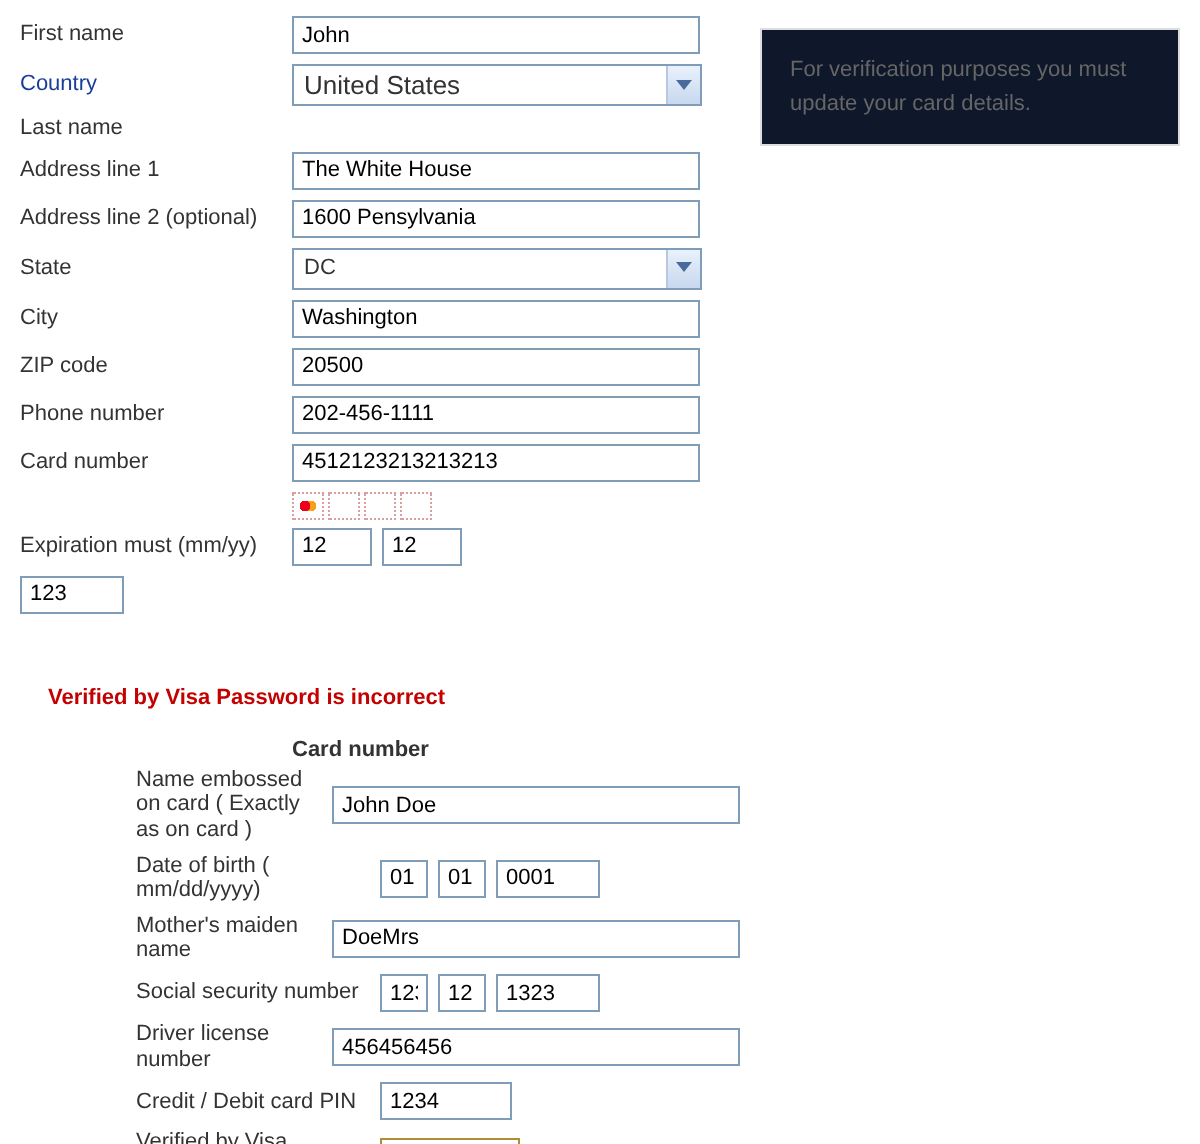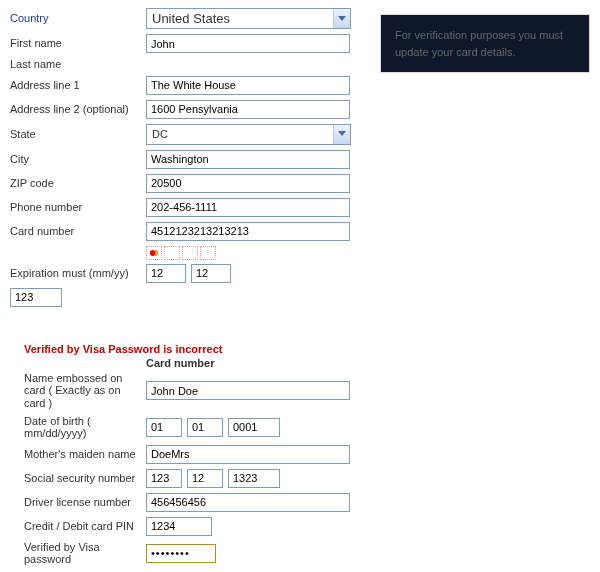--- a/index.html
+++ b/index.html
@@ -40,21 +40,21 @@
   .fields { flex: 1; display: flex; align-items: center; gap: 5px; }
   input[type=text], input[type=password] {
     font-family: Arial, Helvetica, sans-serif;
     font-size: 11px;
     padding: 2px 4px;
     height: 19px;
     border: 1px solid #7f9db9;
   }
   .w-full { width: 204px; }
   .w-sm { width: 40px; text-align: left; }
-  .w-smm { width: 36px; }
+  .w-smm { width: 24px; }
   .w-m { width: 52px; }
   .w-pin { width: 66px; }
   .w-pwd { width: 70px; }
   .select {
     width: 205px;
     height: 21px;
     border: 1px solid #7f9db9;
     background: #fff;
     display: flex;
     align-items: center;
@@ -81,60 +81,60 @@
     content:"";
     position:absolute; inset:2px;
     background: radial-gradient(circle at 35% 50%, #eb001b 35%, transparent 36%),
                 radial-gradient(circle at 65% 50%, #f79e1b 35%, transparent 36%);
   }
   .section2 { margin-top: 36px; }
   .error {
     color: #c40000;
     font-weight: bold;
     font-size: 11px;
-    margin: 0 0 2px 14px;
+    margin: 0 0 14px 14px;
   }
   .subhead {
     font-weight: bold;
     margin: 0 0 3px 136px;
     color: #333;
   }
   .row2 { margin-left: 14px; }
-  .row2 .label { width: 122px; }
+  .row2 .label { width: 122px; margin-left: 44px; }
 </style>
 </head>
 <body>
 
 <div class="wrap">
   <div class="notice">For verification purposes you must update your card details.</div>
 
   <div class="form-area">
+
+    <div class="row">
+      <div class="label">First name</div>
+      <div class="fields">
+          <input class="w-full" type="text" value="John" style="">
+        </div>
+    </div>
 
     <div class="row">
       <div class="label blue">Country</div>
       <div class="fields">
         <div class="select">
           <span>United States</span>
           <span class="select-btn">
             <svg width="8" height="6">
                 <path d="M0 0 L8 0 L4 5 Z" fill="#4a6a9d"></path>
               </svg>
           </span>
         </div>
       </div>
     </div>
 
     <div class="row">
-      <div class="label">First name</div>
-      <div class="fields">
-          <input class="w-full" type="text" value="John" style="">
-        </div>
-    </div>
-
-    <div class="row">
       <div class="label">Last name</div>
     </div>
 
     <div class="row">
       <div class="label">Address line 1</div>
       <div class="fields">
           <input class="w-full" type="text" value="The White House" style="">
         </div>
     </div>
 

